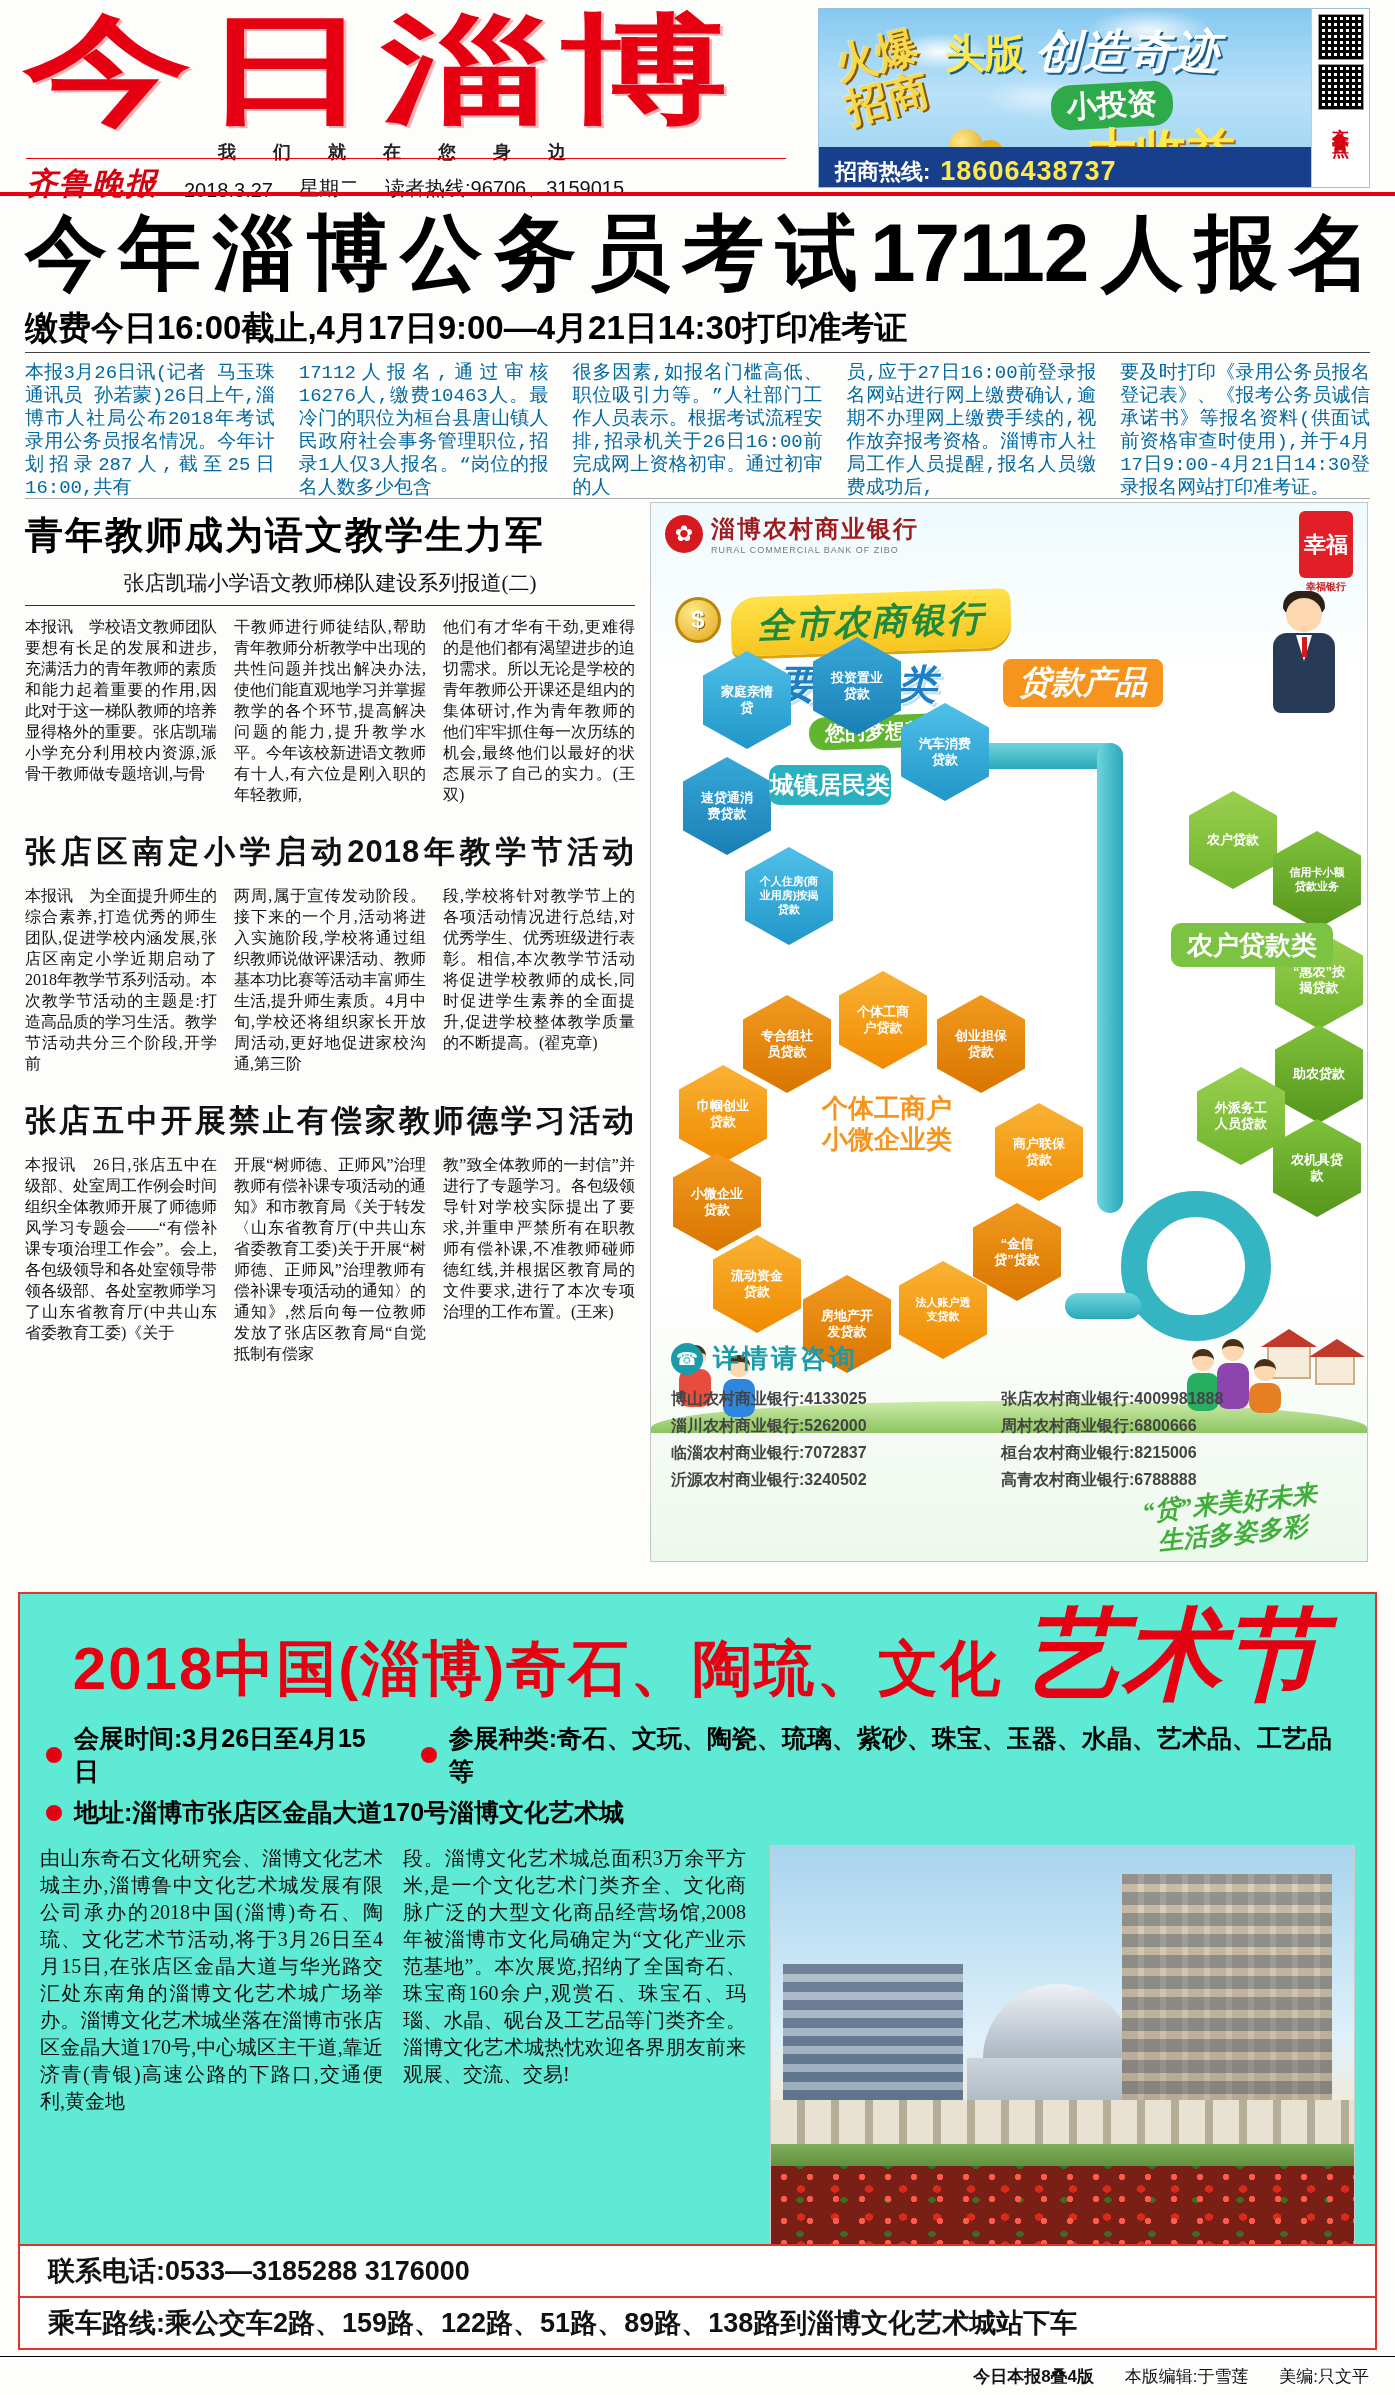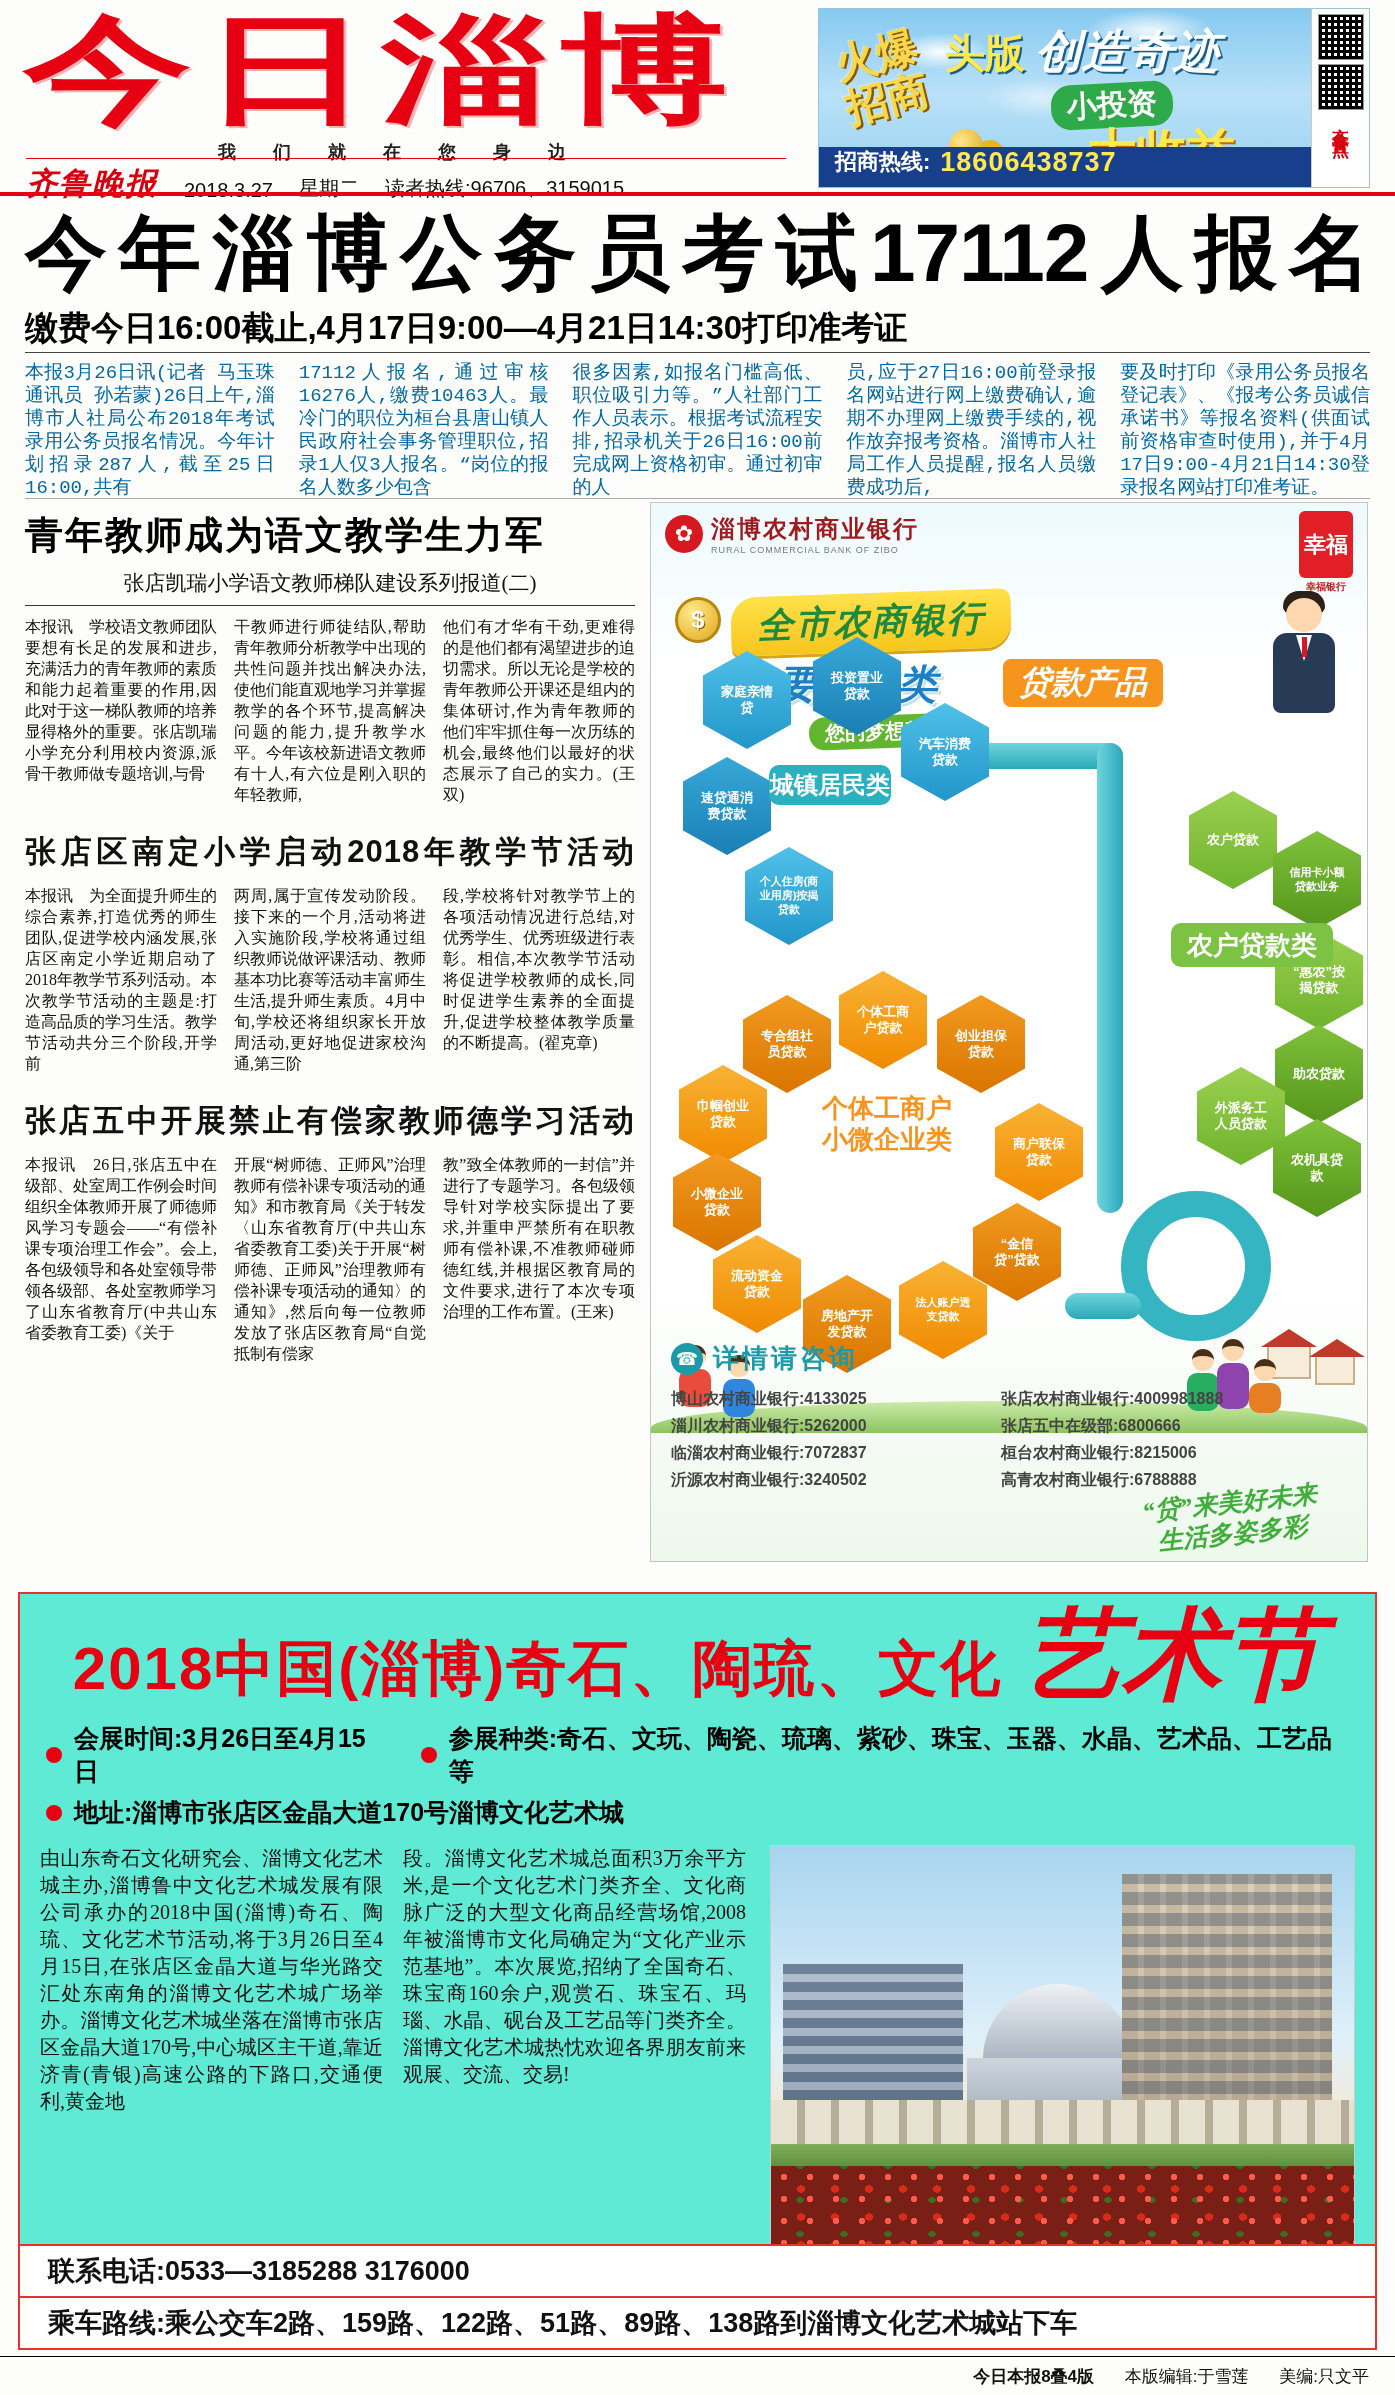--- a/index.html
+++ b/index.html
@@ -21,21 +21,21 @@
  radial-gradient(90px 30px at 60% 12%,rgba(255,255,255,.85),rgba(255,255,255,0) 70%),
  radial-gradient(80px 28px at 40% 50%,rgba(255,255,255,.5),rgba(255,255,255,0) 70%),
  linear-gradient(180deg,#86c9f0 0%,#b9e1f8 48%,#96d1f0 100%)}
 .seal{position:absolute;left:8px;top:24px;width:110px;text-align:center;transform:rotate(-14deg);font-size:42px;line-height:1.06;font-weight:900;color:#f7d74b;text-shadow:2px 2px 0 #8a5800,-1px -1px 0 rgba(255,255,255,.35)}
 .ad-head{position:absolute;left:126px;top:12px;white-space:nowrap}
 .ad-head .pfx{font-size:40px;font-weight:900;color:#ffe94e;text-shadow:2px 2px 0 #1a5e8a}
 .ad-head .script{font-family:"Liberation Serif",serif;font-style:italic;font-weight:900;font-size:46px;color:#fff;text-shadow:2px 2px 0 #1a5e8a;margin-left:6px}
 .ad-invest{position:absolute;left:232px;top:74px;background:#2faa4a;color:#fff;font-size:30px;font-weight:900;padding:2px 16px;border-radius:20px;transform:rotate(-3deg)}
 .ad-profit{position:absolute;left:268px;top:110px;font-size:50px;font-weight:900;color:#ffe94e;text-shadow:2px 2px 0 #b56a00}
 .coins{position:absolute;left:130px;top:120px;width:34px;height:34px;border-radius:50%;background:radial-gradient(circle at 35% 35%,#ffe98a,#d9a417);box-shadow:24px 8px 0 -3px #e7b51f,-12px 16px 0 -5px #e7b51f}
-.ad-bottom{position:absolute;left:0;right:58px;bottom:0;height:40px;background:#173f8c;display:flex;align-items:flex-start;padding-left:16px}
+.ad-bottom{position:absolute;left:0;right:58px;bottom:0;height:40px;background:#173f8c;display:flex;align-items:flex-end;padding-left:16px}
 .ad-bottom .lbl{color:#fff;font-size:22px;font-weight:800}
 .ad-bottom .num{color:#ffe94e;font-size:27px;font-weight:900;margin-left:10px;letter-spacing:1px}
 .qr-strip{position:absolute;right:0;top:0;width:58px;height:180px;background:#fff;border-left:1px solid #c9c9c9;display:flex;flex-direction:column;align-items:center;padding-top:6px;gap:6px}
 .qr{width:44px;height:44px;background-image:repeating-linear-gradient(0deg,#000 0 3px,transparent 3px 6px),repeating-linear-gradient(90deg,#000 0 3px,#fff 3px 6px);outline:1px solid #999}
 .qr-brand{writing-mode:vertical-rl;font-size:17px;font-weight:900;color:#d6000f;letter-spacing:4px}
 
 
 .headline{position:absolute;left:25px;top:208px;width:1345px;font-size:82px;font-weight:900;color:#000;text-align:justify;text-align-last:justify;line-height:1.1;letter-spacing:-1px}
 .subhead{position:absolute;left:25px;top:306px;width:1345px;font-size:33px;font-weight:800;color:#000}
 .thin-rule{position:absolute;left:25px;width:1345px;height:1px;background:#444}
@@ -301,21 +301,21 @@
     </div>
     <div class="contact-cols">
       <div class="contact-col">
         <div>博山农村商业银行:4133025</div>
         <div>淄川农村商业银行:5262000</div>
         <div>临淄农村商业银行:7072837</div>
         <div>沂源农村商业银行:3240502</div>
       </div>
       <div class="contact-col r">
         <div>张店农村商业银行:4009981888</div>
-        <div>张店五中在级部:6800666</div>
+        <div>周村农村商业银行:6800666</div>
         <div>桓台农村商业银行:8215006</div>
         <div>高青农村商业银行:6788888</div>
       </div>
     </div>
     <div class="bank-tagline">
       <div>“贷”来美好未来</div>
       <div>生活多姿多彩</div>
     </div>
   </div>
 

